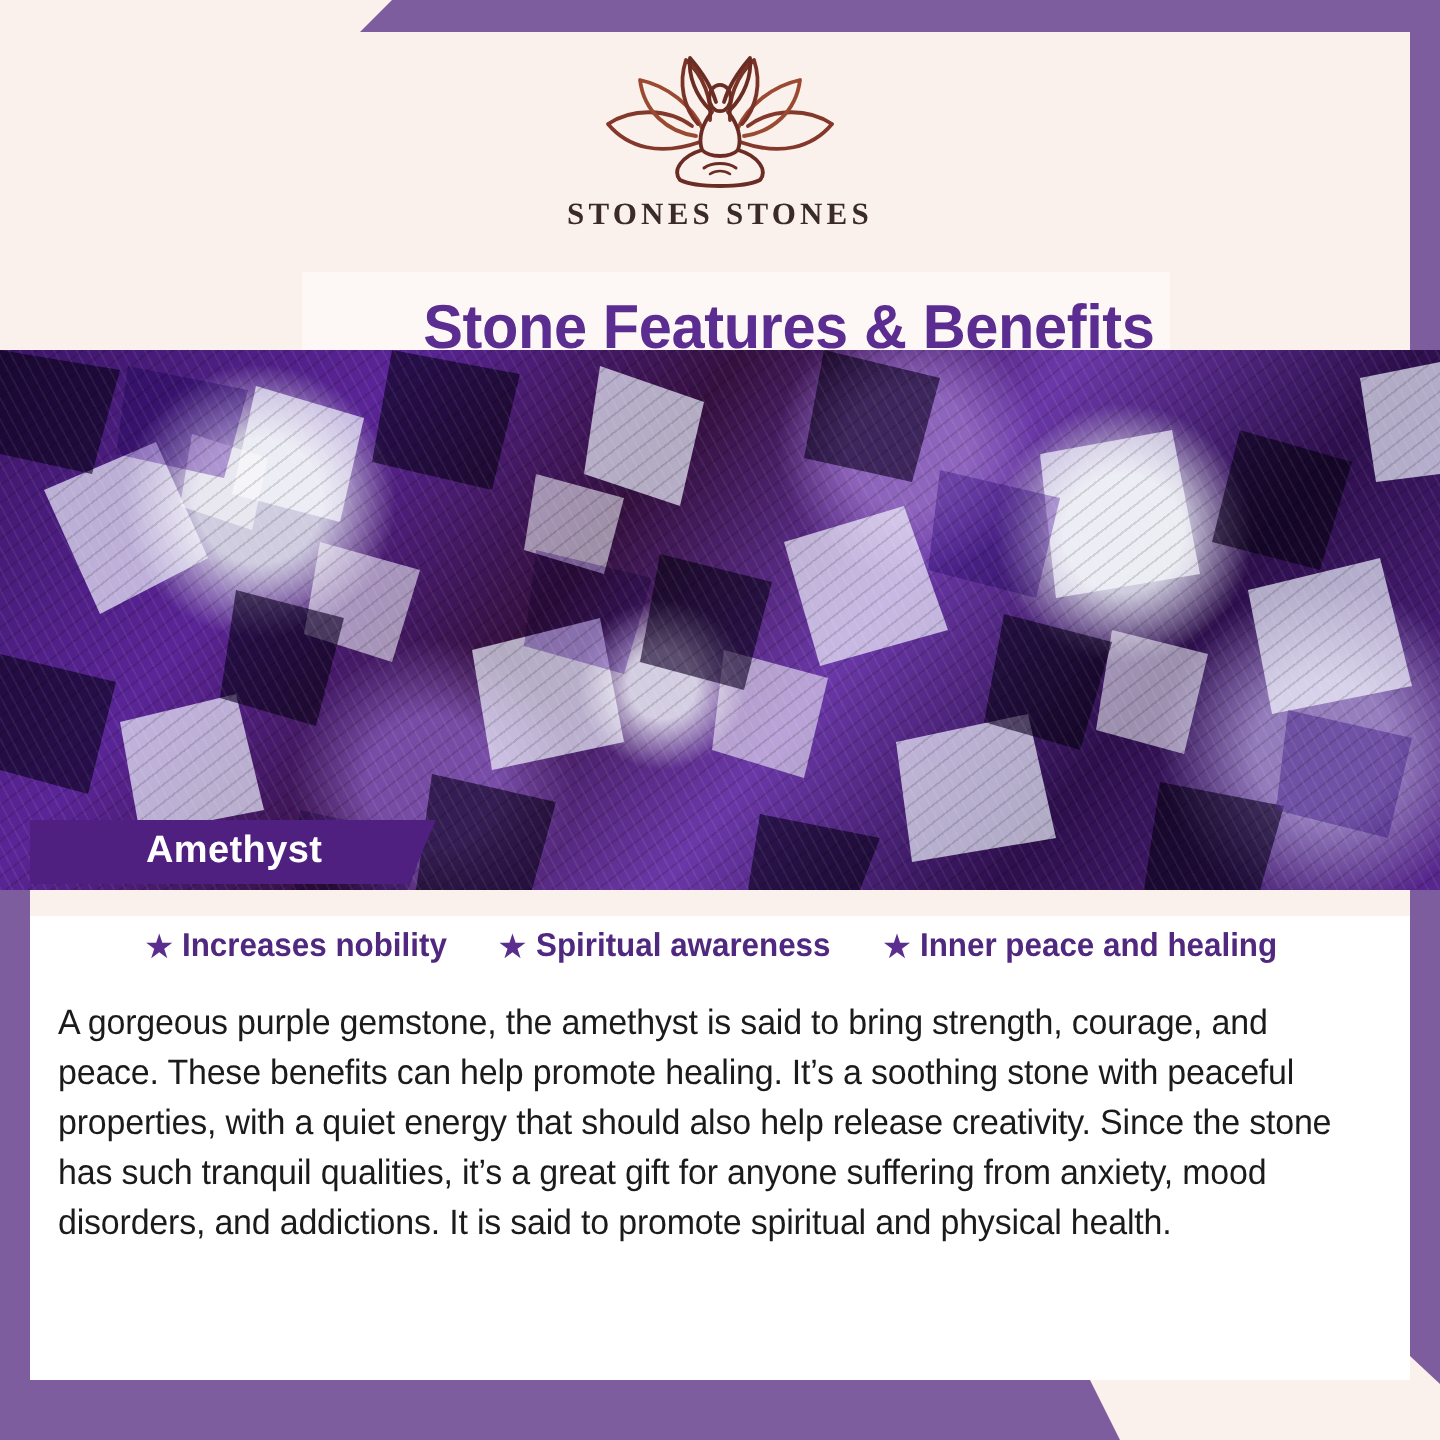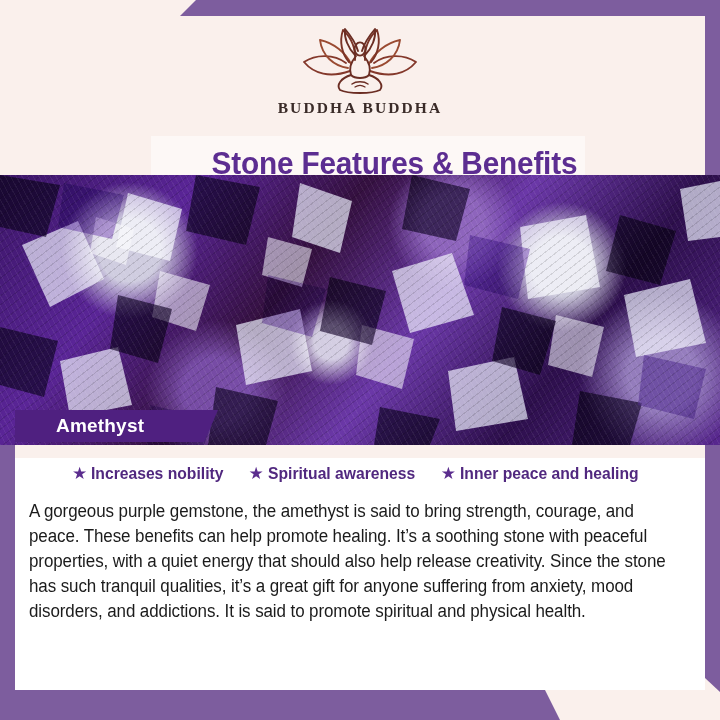--- a/index.html
+++ b/index.html
@@ -129,21 +129,21 @@
     position: absolute;
     left: 15px; top: 410px;
     width: 203px; height: 32px;
     background: #4f2080;
     clip-path: polygon(0 0, 203px 0, 189px 32px, 0 32px);
     display: flex;
     align-items: center;
     z-index: 4;
   }
   .stone-badge-label {
-    padding-left: 41px;
+    padding-left: 58px;
     font-size: 19px;
     font-weight: 700;
     color: #ffffff;
     letter-spacing: 0.2px;
     text-align: center;
   }
 
   
   .body-card {
     position: absolute;
@@ -232,21 +232,21 @@
           <path d="M71 31 C78 24 82 14 81 5 C75 12 70 20 68 27" stroke="#6b2d23"></path>
 
           <path d="M62 32 C57 38 55 45 57 51 C61 55 71 55 75 51 C77 45 75 38 70 32" stroke="#6b2d23"></path>
 
           <path d="M57 51 C47 54 42 61 46 66 C54 70 78 70 86 66 C90 61 85 54 75 51" stroke="#6b2d23"></path>
 
           <path d="M58 60 C62 57 70 57 74 60" stroke="#6b2d23" stroke-width="1.5"></path>
           <path d="M61 63 C64 61 68 61 71 63" stroke="#6b2d23" stroke-width="1.3"></path>
         </g>
       </svg>
-      <div class="logo-text">BUDDHA BUDDHA</div>
+      <div class="logo-text">STONES STONES</div>
     </div>
 
     <div class="title-panel">
       <div class="title-text">Stone Features &amp; Benefits</div>
     </div>
   </div>
 
   <div class="hero">
     <div class="hero-base"></div>
 

